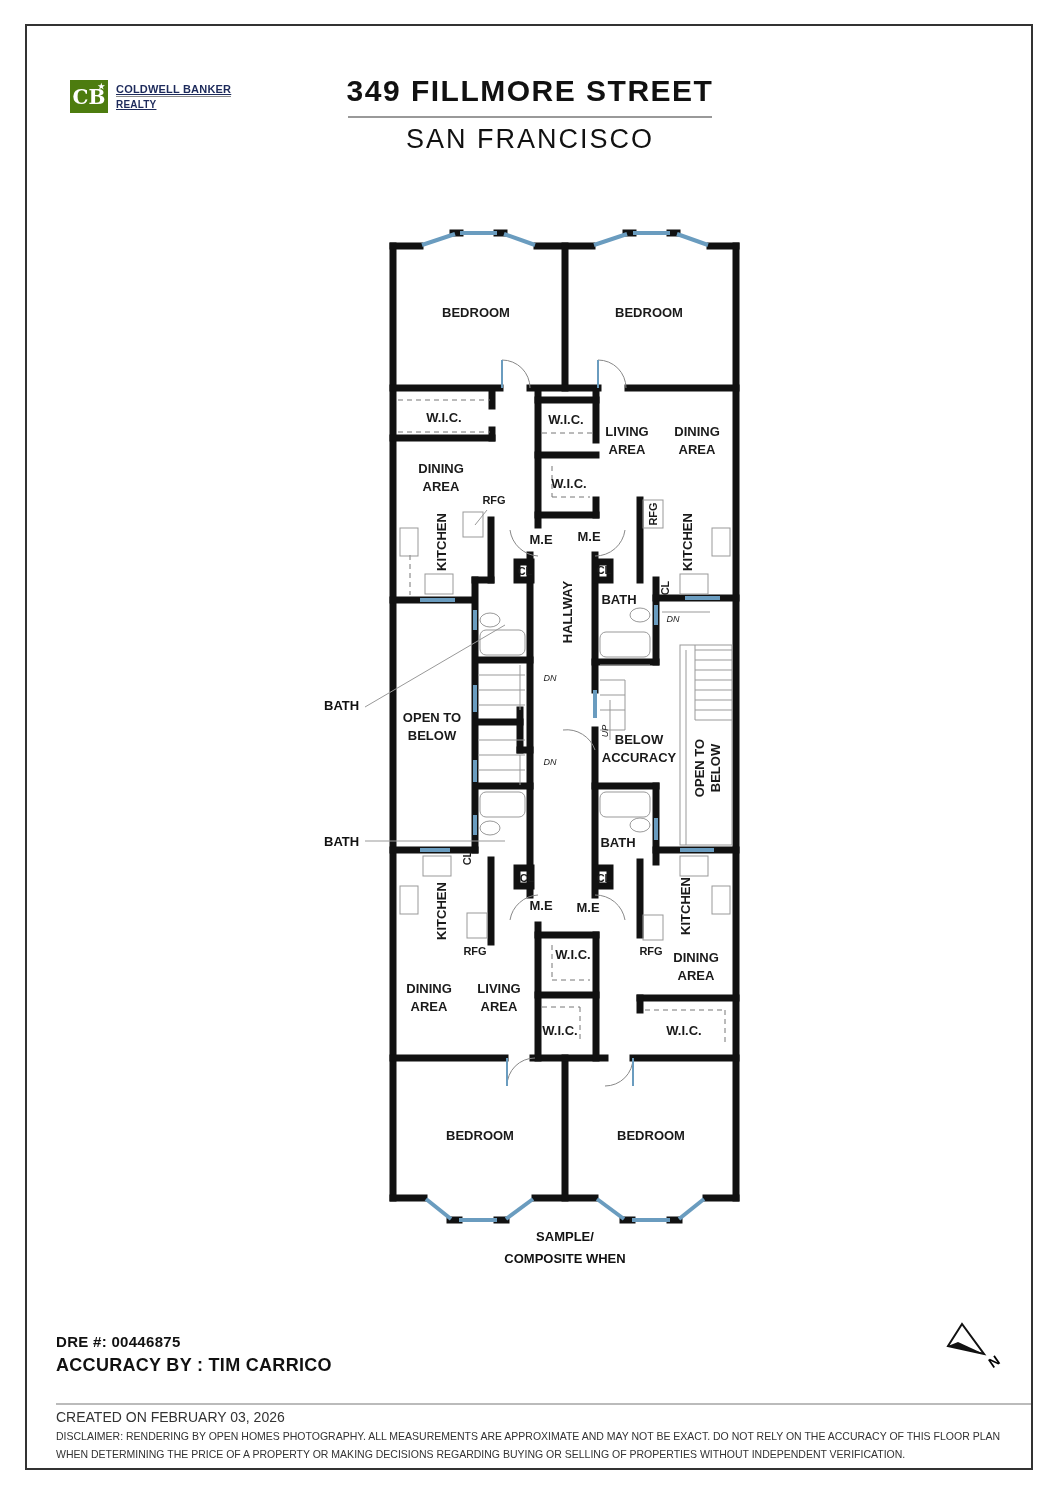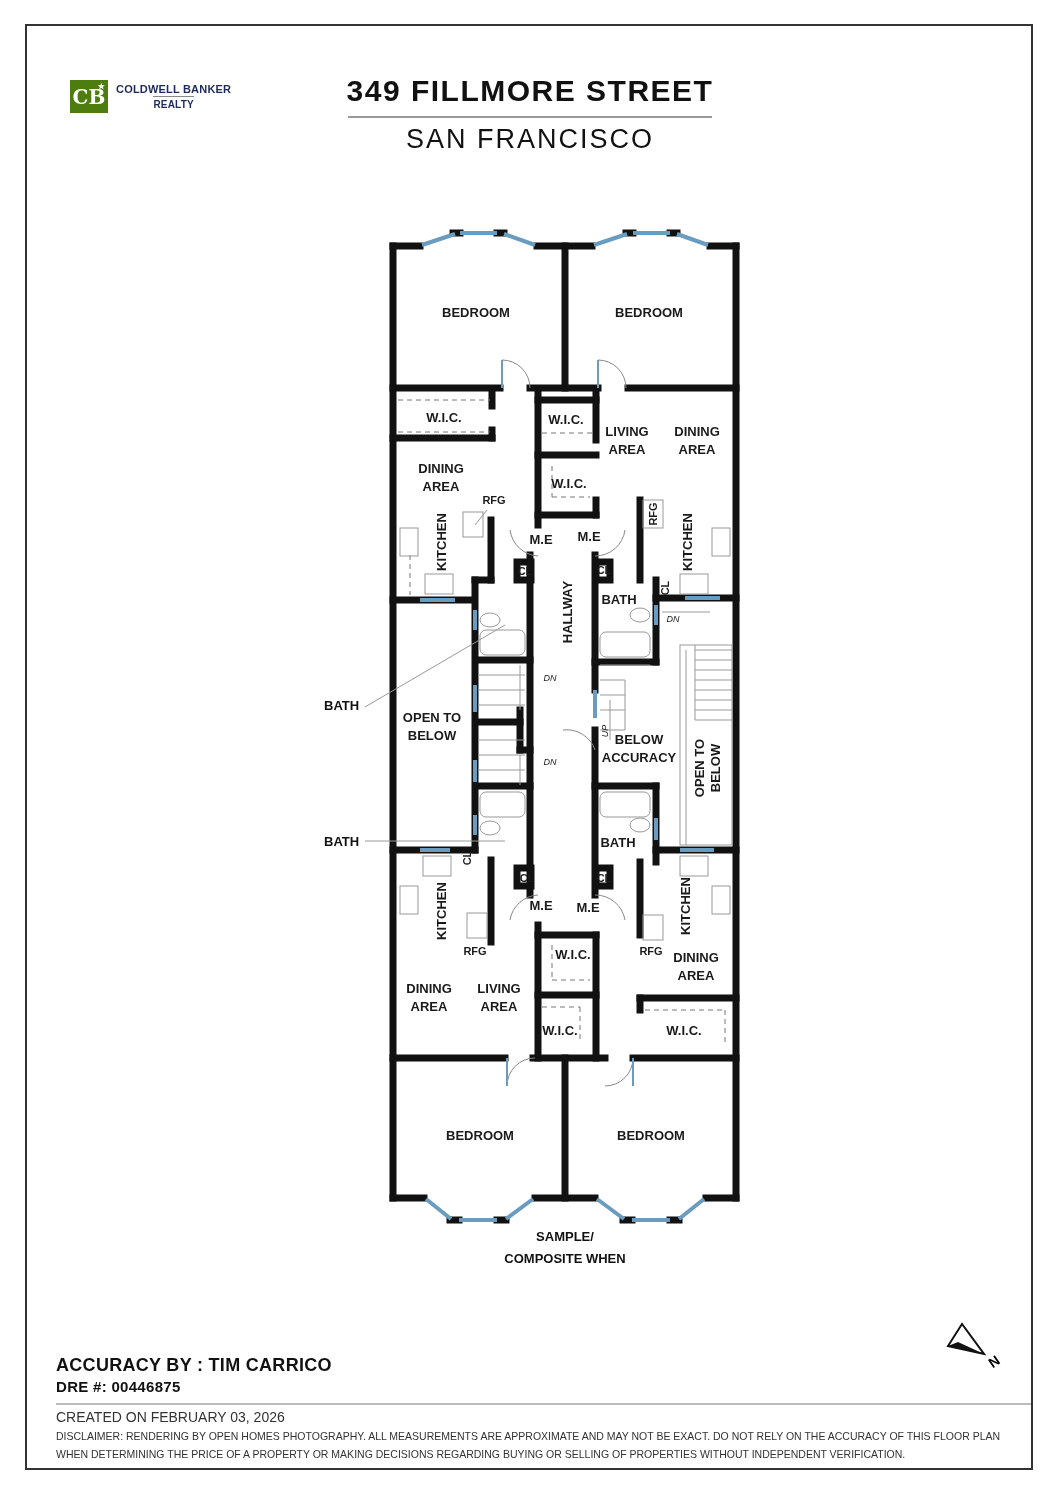--- a/index.html
+++ b/index.html
@@ -1,35 +1,35 @@
 <!DOCTYPE html>
 <html><head>
 <meta charset="utf-8">
 <style>
   html, body { margin:0; padding:0; background:#ffffff; }
   body { width:1060px; height:1498px; position:relative; overflow:hidden; font-family:"Liberation Sans", "DejaVu Sans", sans-serif; color:#111; }
   .frame { position:absolute; left:25px; top:24px; width:1008px; height:1446px; border:2px solid #333; box-sizing:border-box; }
   .logo { position:absolute; left:70px; top:80px; display:flex; align-items:center; gap:8px; }
   .logo-box { width:38px; height:33px; background:#4d7c0f; color:#fff; display:flex; align-items:center; justify-content:center; font-weight:bold; font-size:20px; font-family:"DejaVu Serif", serif; position:relative; }
   .logo-box .star { position:absolute; right:3px; top:1px; font-size:8px; }
-  .logo-text { display:flex; flex-direction:column; align-items:center; color:#1d2a5b; font-weight:bold; font-size:11px; letter-spacing:0.2px; line-height:13px; }
+  .logo-text { display:flex; flex-direction:column; color:#1d2a5b; font-weight:bold; font-size:11px; letter-spacing:0.2px; line-height:13px;text-decoration:underline; }
   .logo-text .sub { border-top:1px solid #888; padding-top:1px; font-size:10px; }
   .title { position:absolute; left:330px; width:400px; top:74px; text-align:center; font-weight:bold; font-size:30px; letter-spacing:1.5px; }
   .title-rule { position:absolute; left:348px; width:364px; top:116px; border-top:2px solid #999; }
   .subtitle { position:absolute; left:330px; width:400px; top:124px; text-align:center; font-size:27px; letter-spacing:2px; }
   svg.plan { position:absolute; left:0; top:0; }
   .lbl { position:absolute; font-weight:bold; font-size:13px; text-align:center; line-height:18px; white-space:nowrap; transform:translate(-50%,-50%); color:#1a1a1a; }
   .lbl.v { transform:translate(-50%,-50%) rotate(-90deg); }
   .lbl.sm { font-size:11px; }
   .lbl.it { font-style:italic; font-weight:normal; font-size:9px; }
   .lbl.up { transform:translate(-50%,-50%) rotate(-90deg); font-style:italic; font-weight:normal; font-size:9px; }
   .callout { position:absolute; font-weight:bold; font-size:13px; }
   .level { position:absolute; left:440px; width:250px; top:1226px; text-align:center; font-weight:bold; font-size:13px; line-height:22px; }
   .presented { position:absolute; left:56px; top:1355px; font-weight:bold; font-size:18px; letter-spacing:0.3px; }
-  .dre { position:absolute; left:56px; top:1378px; font-weight:bold; font-size:15px; letter-spacing:0.3px; }
+  .dre { position:absolute; left:56px; top:1333px; font-weight:bold; font-size:15px; letter-spacing:0.3px; }
   .foot-rule { position:absolute; left:56px; width:975px; top:1403px; border-top:2px solid #bbb; }
   .created { position:absolute; left:56px; top:1409px; font-size:14px; color:#333; }
   .disc { position:absolute; left:56px; top:1427px; width:960px; font-size:10.5px; color:#333; line-height:18px; }
   .compass { position:absolute; left:940px; top:1318px; }
 </style>
 </head>
 <body>
 
 <div class="frame"></div>
 

